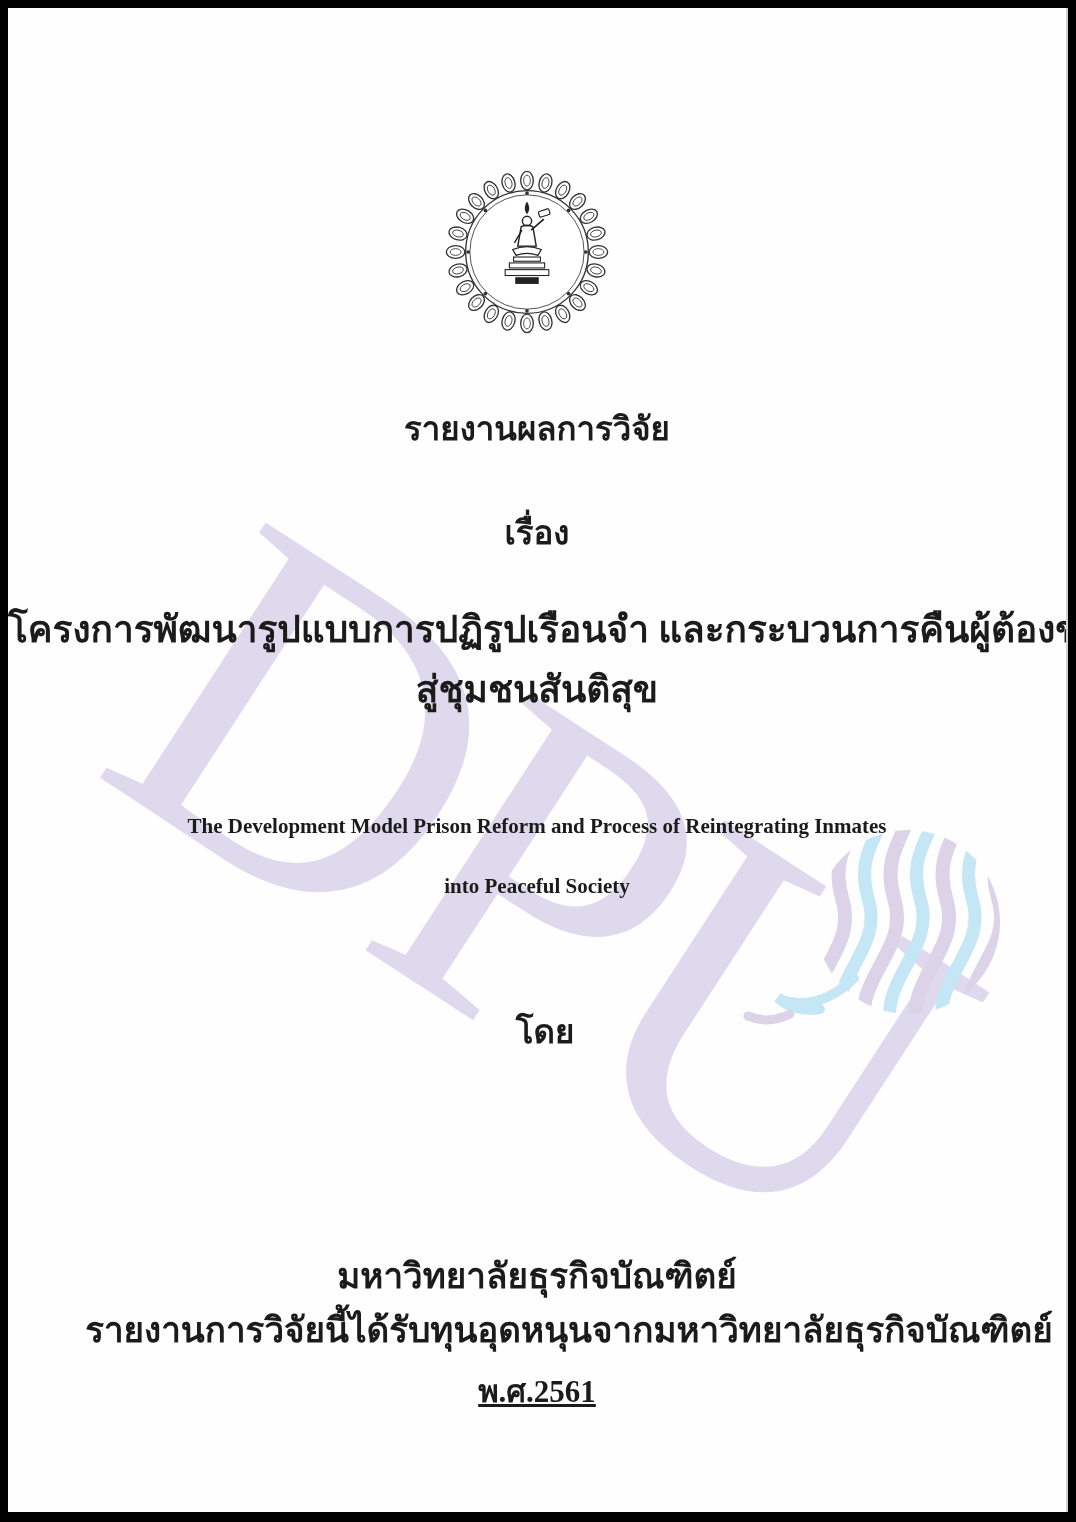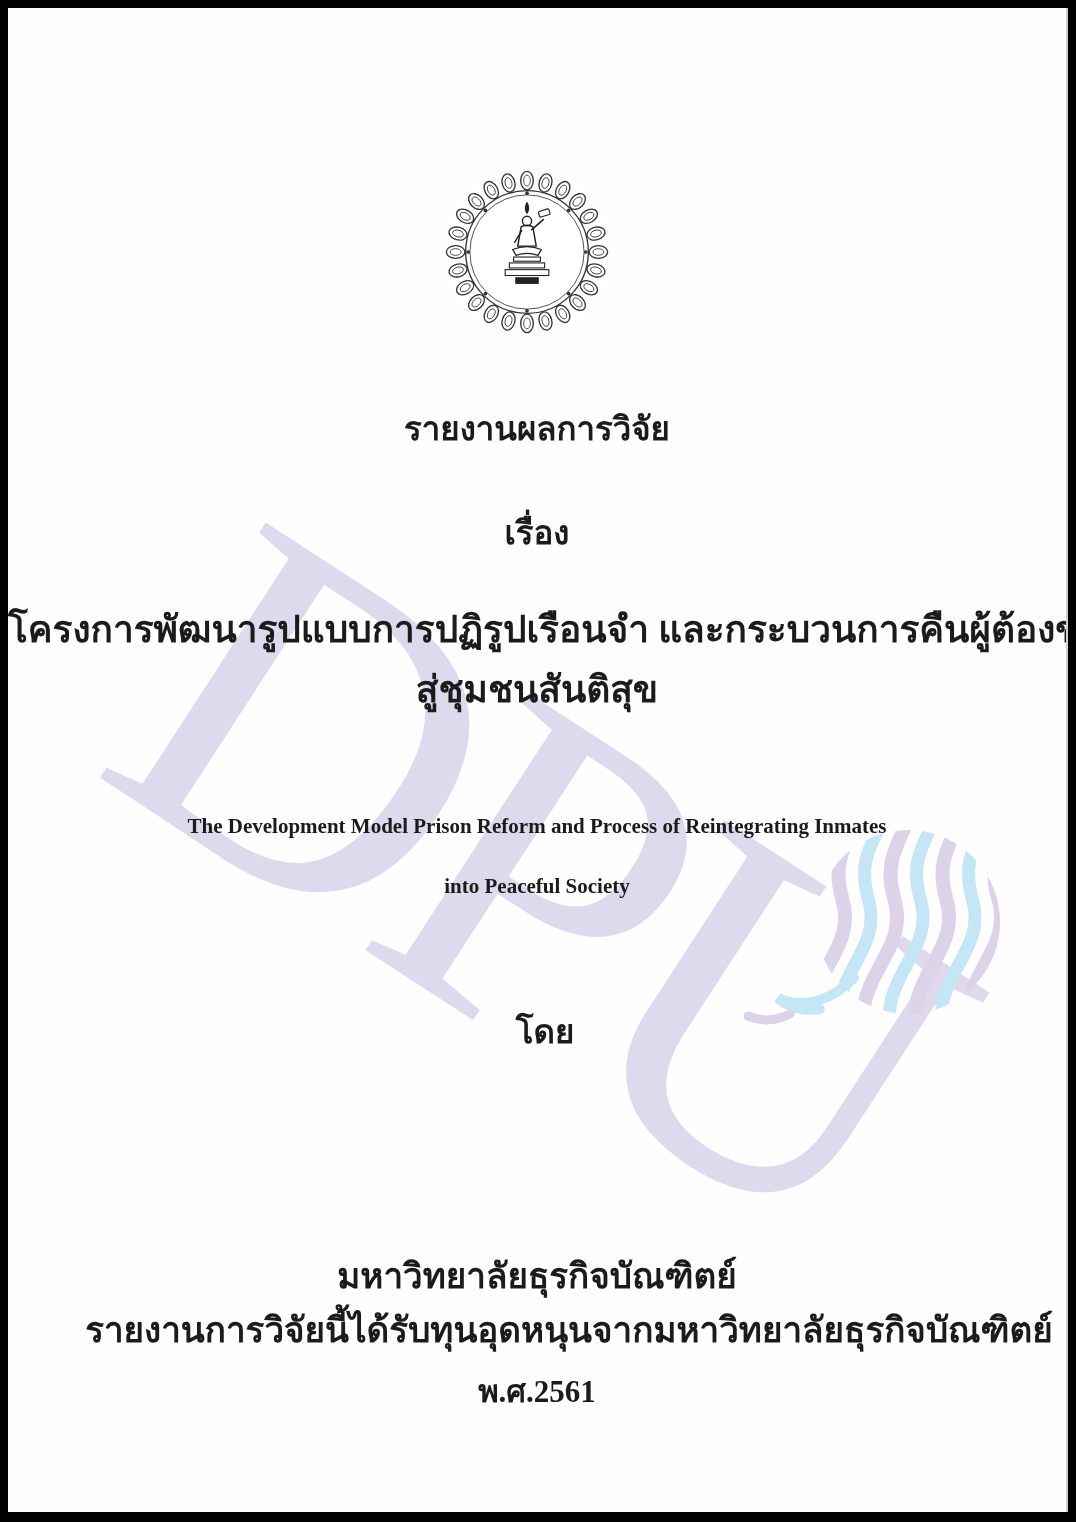--- a/index.html
+++ b/index.html
@@ -64,21 +64,21 @@
     width: 100%;
     text-align: center;
     color: #1b1b1b;
     font-weight: 700;
     white-space: nowrap;
   }
   .thai-md { font-size: 33px; }
   .thai-lg { font-size: 37px; }
   .thai-xl { font-size: 35px; }
   .eng     { font-size: 21px; font-family: "Liberation Serif", serif; }
-  .year    { font-size: 31px; font-family: "Liberation Serif", serif; }
+  .year    { font-size: 31px; font-family: "Liberation Serif", serif; text-decoration: underline; }
 
   .pos-report   { top: 394px; }
   .pos-subject  { top: 498px; }
   .pos-thai1    { top: 591px; }
   .pos-thai2    { top: 651px; }
   .pos-eng1     { top: 806px; }
   .pos-eng2     { top: 857px; margin-top: 9px; }
   .pos-by       { top: 997px; padding-left: 8px; }
   .pos-author   { top: 1090px; }
   .pos-univ     { top: 1240px; }

